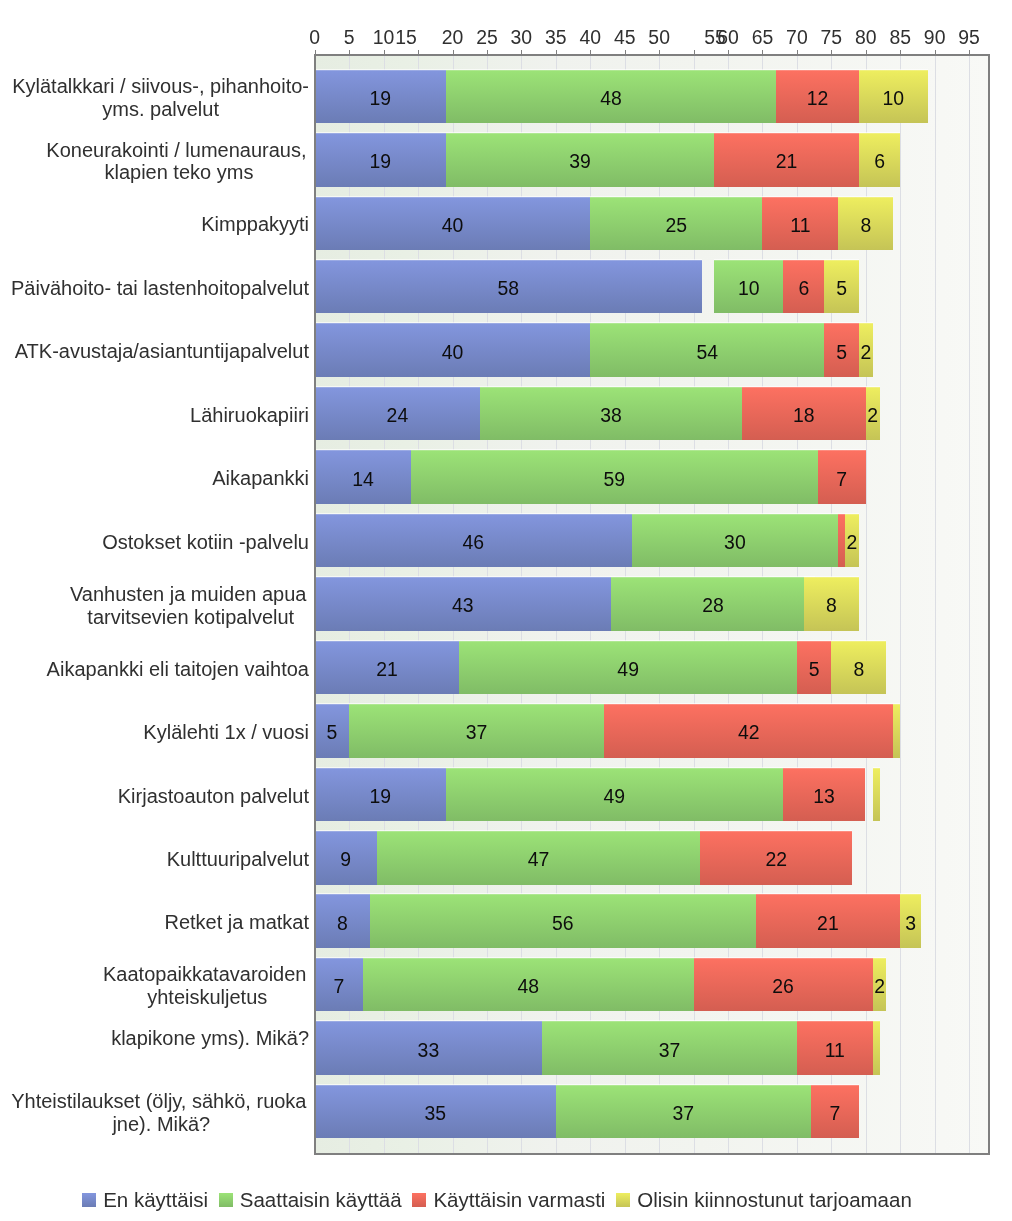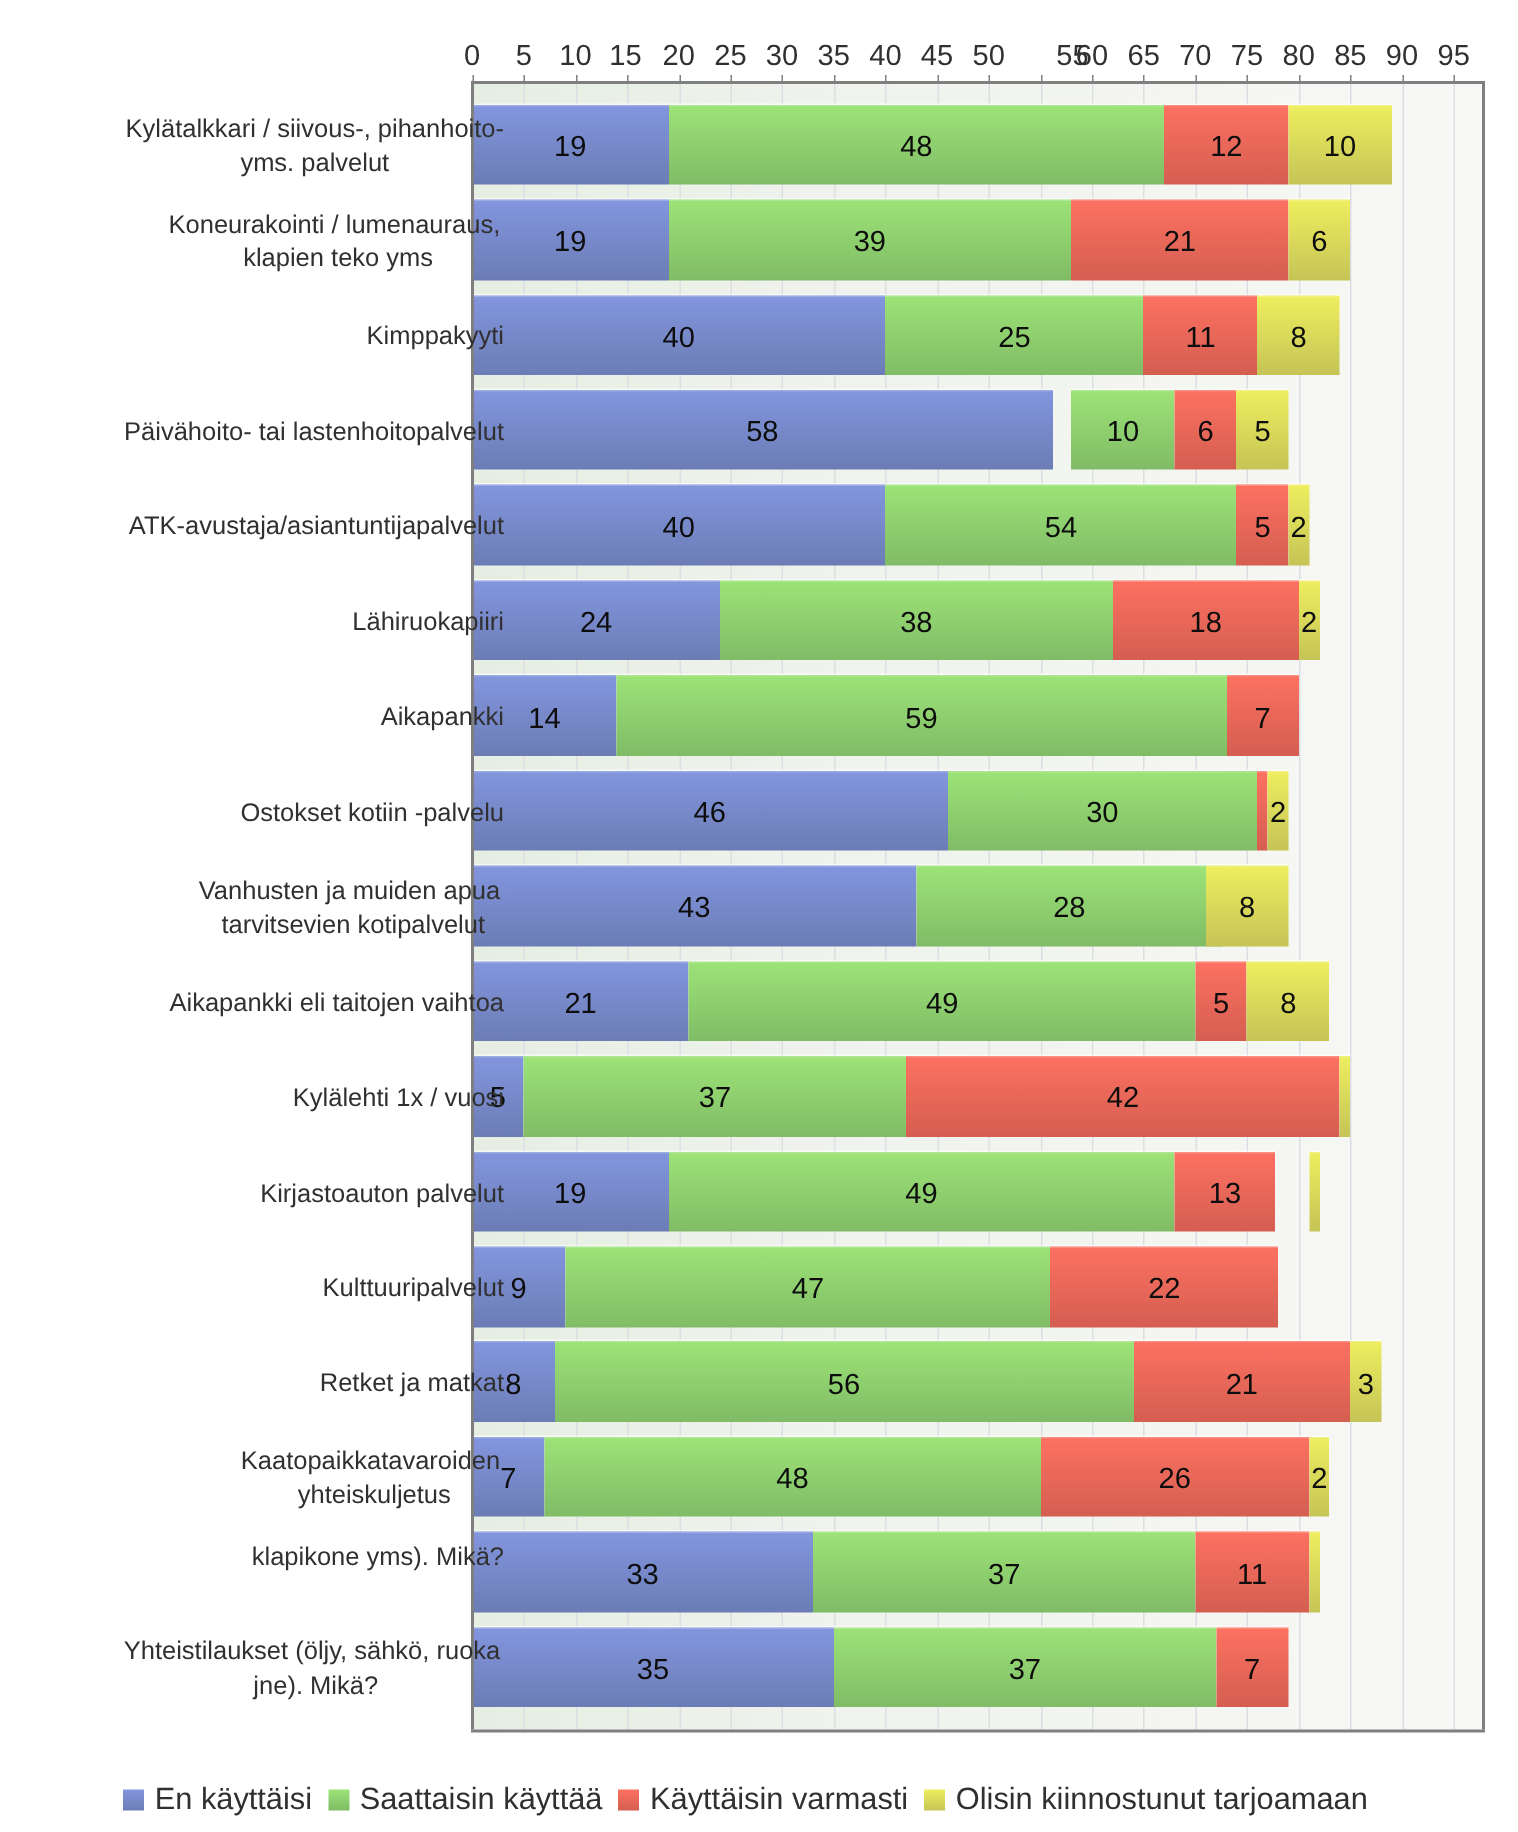--- a/index.html
+++ b/index.html
@@ -37,21 +37,21 @@
   }
   .gridline {
     position:absolute; top:0px; width:1px; height:1097px; background:#dcdee4;
   }
   .tickmark {
     position:absolute; top:50px; width:1px; height:4px; background:#808080;
   }  
 
   
   .cat-label {
-    position:absolute; right:676px; font-size:17px; color:#303030;
+    position:absolute; right:703px; font-size:20px; color:#303030;
     text-align:center; line-height:22.8px; white-space:pre;
   }
   .cat-line { position:relative; }
 
   
   .seg {
     position:absolute; overflow:hidden;
     box-shadow: 0 -1px 0 rgba(255,255,255,0.62),
                 inset 0 1px 0 rgba(255,255,255,0.20);
   }
@@ -73,21 +73,21 @@
   .legend-text { font-size:20.5px; color:#303030; line-height:19px; }
 </style>
 </head>
 <body>
 
 <div id="chart">
   <div id="xticks">
       <div class="xtick-label" style="left: 284.75px;">0</div>
       <div class="xtick-label" style="left: 319.19px;">5</div>
       <div class="xtick-label" style="left: 353.63px;">10</div>
-      <div class="xtick-label" style="left: 387px;">15</div>
+      <div class="xtick-label" style="left: 376px;">15</div>
       <div class="xtick-label" style="left: 422.51px;">20</div>
       <div class="xtick-label" style="left: 456.95px;">25</div>
       <div class="xtick-label" style="left: 491.39px;">30</div>
       <div class="xtick-label" style="left: 525.83px;">35</div>
       <div class="xtick-label" style="left: 560.27px;">40</div>
       <div class="xtick-label" style="left: 594.71px;">45</div>
       <div class="xtick-label" style="left: 629.15px;">50</div>
       <div class="xtick-label" style="left: 685px;">55</div>
       <div class="xtick-label" style="left: 698.03px;">60</div>
       <div class="xtick-label" style="left: 732.47px;">65</div>
@@ -265,21 +265,21 @@
         <div class="seg" style="left: 288.046px; top: 648.1px; width: 289.296px; height: 53.5px; background: linear-gradient(rgb(253, 113, 97) 0%, rgb(212, 94, 81) 100%);">
           <span class="seg-label">42</span>
         </div>
         <div class="seg" style="left: 577.342px; top: 648.1px; width: 6.888px; height: 53.5px; background: linear-gradient(rgb(238, 238, 95) 0%, rgb(197, 196, 86) 100%);"></div>
         <div class="seg" style="left: -1.25px; top: 711.55px; width: 130.872px; height: 53.5px; background: linear-gradient(rgb(131, 150, 222) 0%, rgb(107, 124, 181) 100%);">
           <span class="seg-label">19</span>
         </div>
         <div class="seg" style="left: 129.622px; top: 711.55px; width: 337.512px; height: 53.5px; background: linear-gradient(rgb(156, 227, 119) 0%, rgb(128, 188, 102) 100%);">
           <span class="seg-label">49</span>
         </div>
-        <div class="seg" style="left: 467.134px; top: 711.55px; width: 67px; height: 53.5px; background: linear-gradient(rgb(253, 113, 97) 0%, rgb(212, 94, 81) 100%);">
+        <div class="seg" style="left: 467.134px; top: 711.55px; width: 82px; height: 53.5px; background: linear-gradient(rgb(253, 113, 97) 0%, rgb(212, 94, 81) 100%);">
           <span class="seg-label">13</span>
         </div>
         <div class="seg" style="left: 556.678px; top: 711.55px; width: 6.888px; height: 53.5px; background: linear-gradient(rgb(238, 238, 95) 0%, rgb(197, 196, 86) 100%);"></div>
         <div class="seg" style="left: -1.25px; top: 775px; width: 61.992px; height: 53.5px; background: linear-gradient(rgb(131, 150, 222) 0%, rgb(107, 124, 181) 100%);">
           <span class="seg-label">9</span>
         </div>
         <div class="seg" style="left: 60.742px; top: 775px; width: 323.736px; height: 53.5px; background: linear-gradient(rgb(156, 227, 119) 0%, rgb(128, 188, 102) 100%);">
           <span class="seg-label">47</span>
         </div>
         <div class="seg" style="left: 384.478px; top: 775px; width: 151.536px; height: 53.5px; background: linear-gradient(rgb(253, 113, 97) 0%, rgb(212, 94, 81) 100%);">

